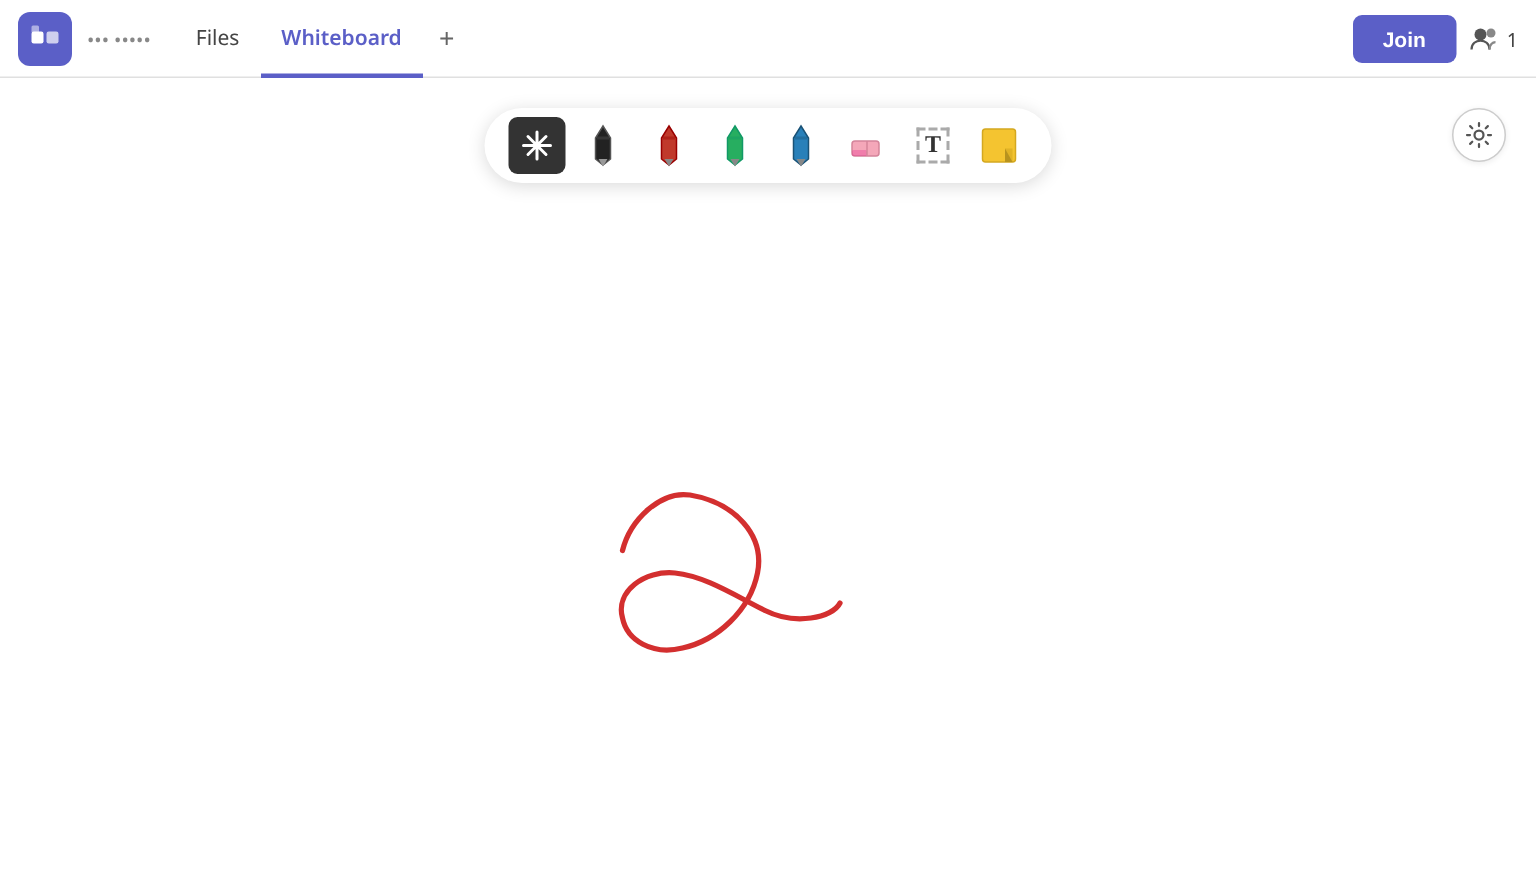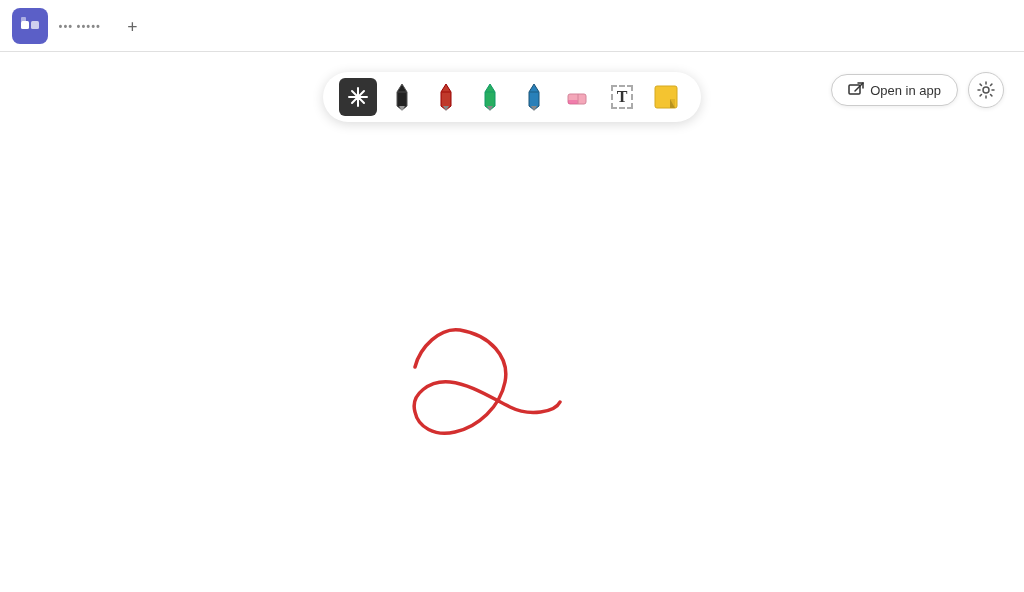--- a/index.html
+++ b/index.html
@@ -214,23 +214,37 @@
   <div class="app-icon">
     <svg width="20" height="20" viewBox="0 0 20 20" fill="none">
       <rect x="1" y="5" width="8" height="8" rx="1.5" fill="white"></rect>
       <rect x="11" y="5" width="8" height="8" rx="1.5" fill="white" opacity="0.7"></rect>
       <rect x="1" y="1" width="5" height="5" rx="1" fill="white" opacity="0.5"></rect>
     </svg>
   </div>
   <span class="channel-name">••• •••••</span>
 
   <nav class="nav-tabs">
+    <div class="nav-tab">Files</div>
+    <div class="nav-tab active">Whiteboard</div>
     <div class="nav-add">+</div>
   </nav>
 
+  <div class="topbar-right">
+    <button class="join-btn">Join</button>
+    <div class="participant-badge">
+      <svg width="22" height="22" viewBox="0 0 22 22" fill="none">
+        <circle cx="8" cy="8" r="4" fill="#555"></circle>
+        <path d="M2 18c0-4 3-6 6-6s6 2 6 6" stroke="#555" stroke-width="1.5" fill="none"></path>
+        <circle cx="15" cy="7" r="3" fill="#888"></circle>
+        <path d="M14 18c0-3 2-5 4-5" stroke="#888" stroke-width="1.5" fill="none"></path>
+      </svg>
+      <span>1</span>
+    </div>
+  </div>
 </div>
 
 <div class="whiteboard-container">
 
   <div class="toolbar">
 
     <div class="tool-btn active" title="Select">
       <svg width="22" height="22" viewBox="0 0 22 22" fill="none">
         <path d="M11 2 L11 20 M2 11 L20 11 M5 5 L17 17 M17 5 L5 17" stroke="white" stroke-width="2" stroke-linecap="round"></path>
         <circle cx="11" cy="11" r="2.5" fill="white"></circle>
@@ -284,28 +298,20 @@
     <div class="tool-btn" title="Sticky Note">
       <svg width="26" height="26" viewBox="0 0 26 26">
         <rect x="2" y="2" width="22" height="22" rx="2" fill="#f4c430" stroke="#d4a820" stroke-width="1"></rect>
         <polygon points="17,15 22,15 22,24 17,24" fill="#d4a820" opacity="0.6"></polygon>
         <polygon points="17,15 22,24 17,24" fill="#b8931e"></polygon>
       </svg>
     </div>
   </div>
 
   <div class="top-right-controls">
-    <button class="open-in-app-btn">
-      <svg width="16" height="16" viewBox="0 0 16 16" fill="none">
-        <rect x="1" y="3" width="11" height="9" rx="1" stroke="#333" stroke-width="1.5" fill="none"></rect>
-        <path d="M10 1 L15 1 L15 6" stroke="#333" stroke-width="1.5" stroke-linecap="round" fill="none"></path>
-        <line x1="7" y1="9" x2="15" y2="1" stroke="#333" stroke-width="1.5" stroke-linecap="round"></line>
-      </svg>
-      <span>Open in app</span>
-    </button>
     <button class="settings-btn">
       <svg width="18" height="18" viewBox="0 0 18 18" fill="none">
         <circle cx="9" cy="9" r="3" stroke="#555" stroke-width="1.5" fill="none"></circle>
         <path d="M9 1v2M9 15v2M1 9h2M15 9h2M3.1 3.1l1.4 1.4M13.5 13.5l1.4 1.4M14.9 3.1l-1.4 1.4M4.5 13.5l-1.4 1.4" stroke="#555" stroke-width="1.5" stroke-linecap="round"></path>
       </svg>
     </button>
   </div>
 
   <svg class="drawing-canvas" xmlns="http://www.w3.org/2000/svg">
 

